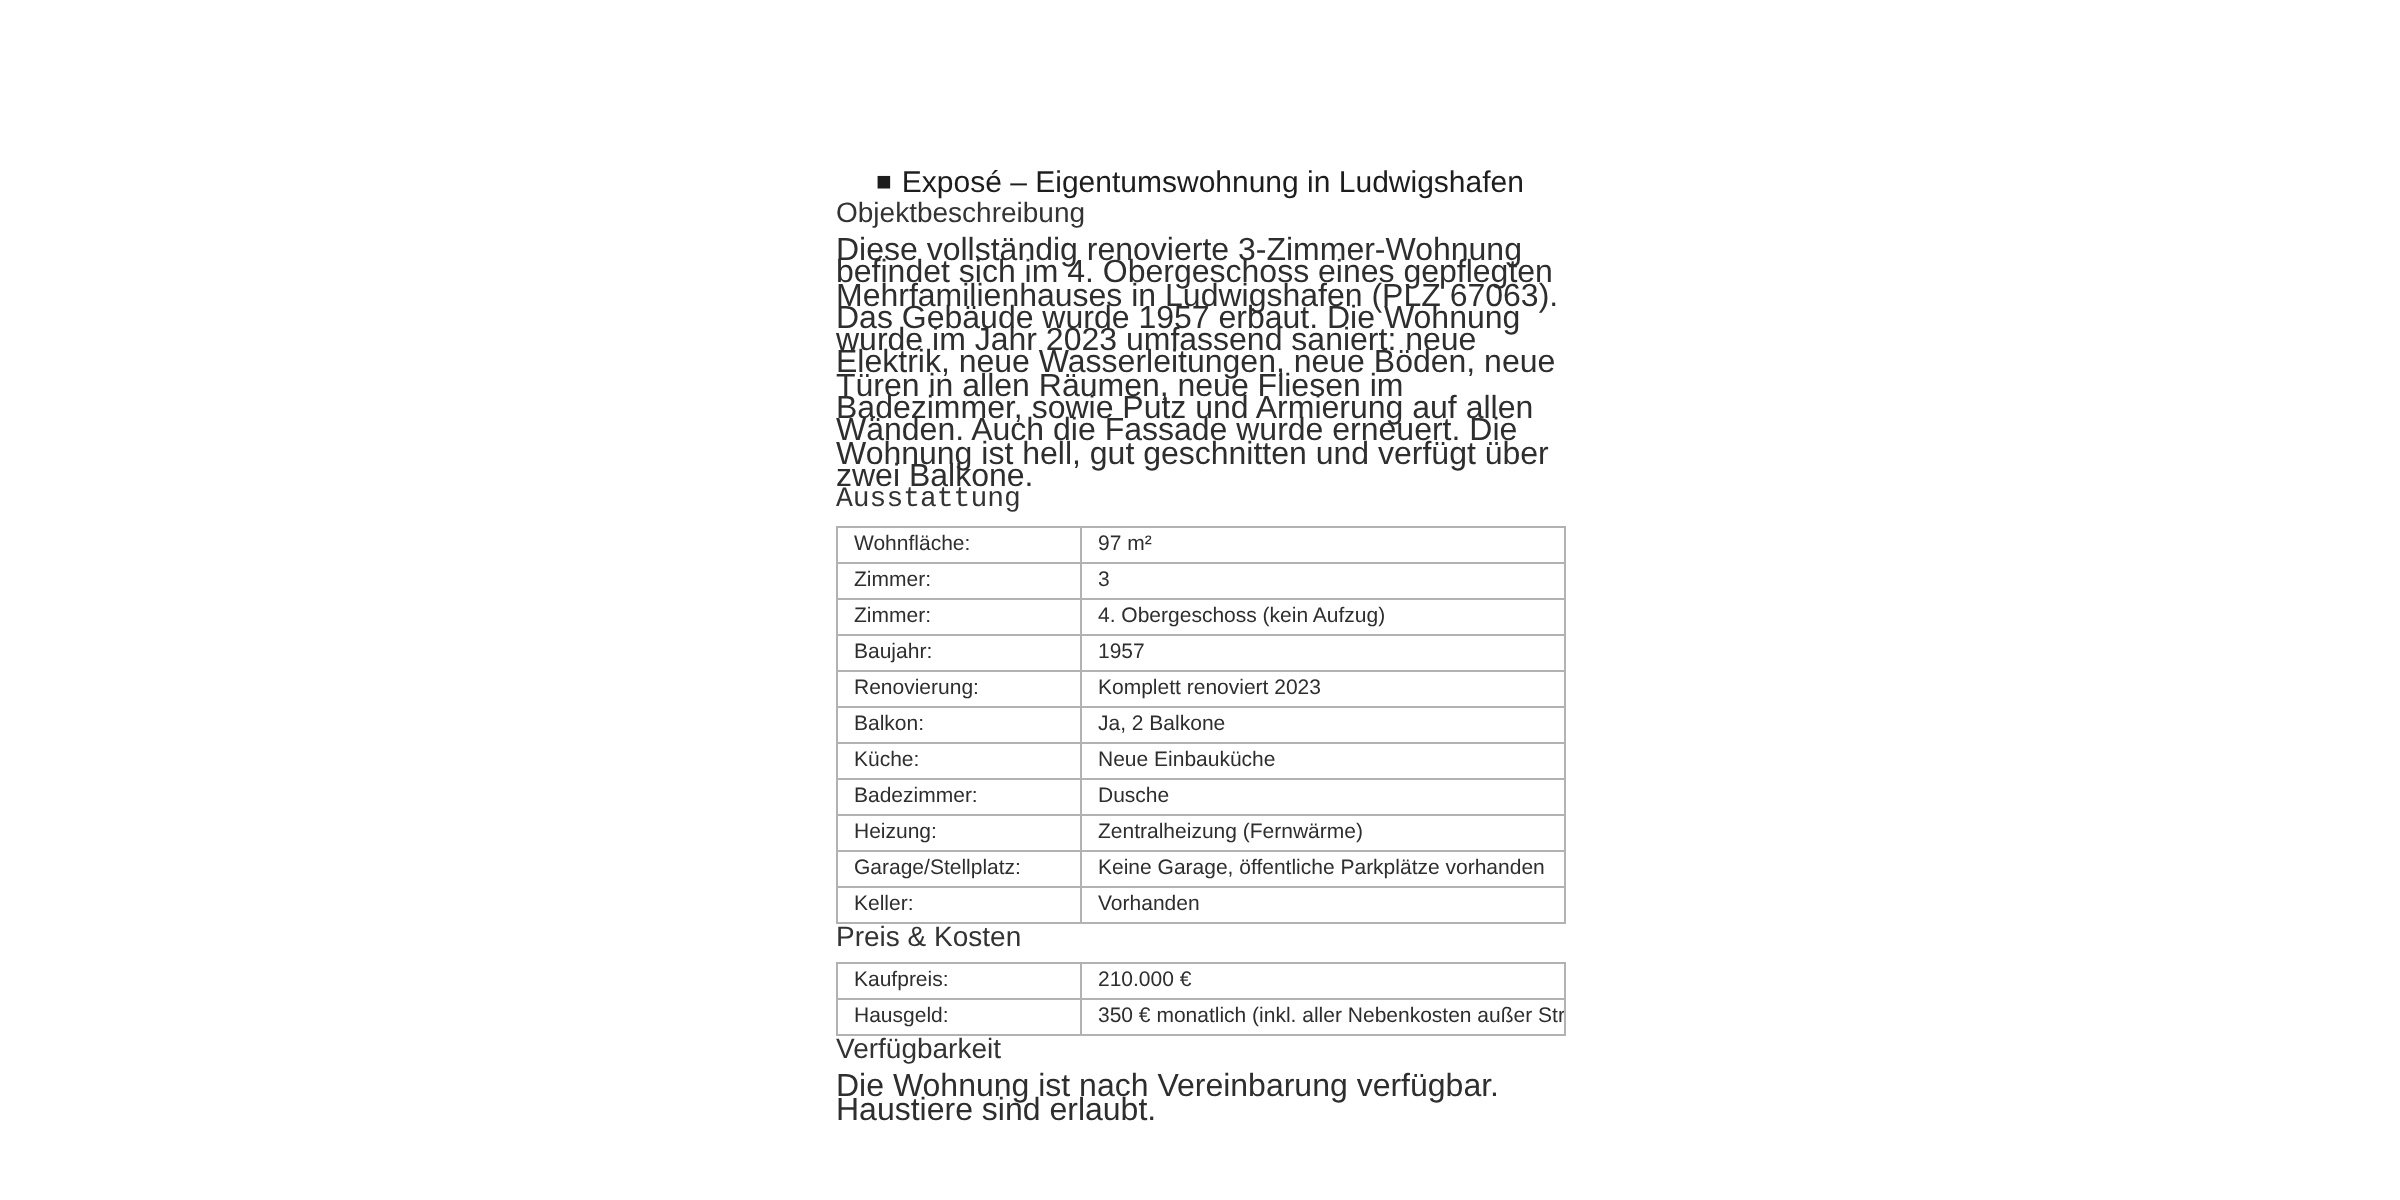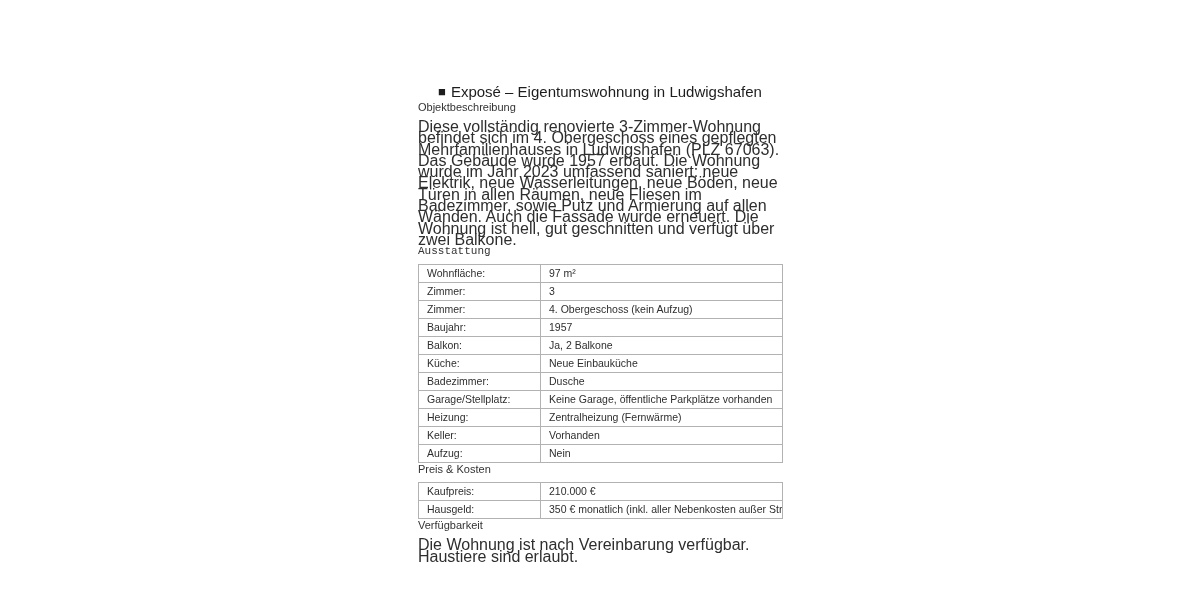--- a/index.html
+++ b/index.html
@@ -27,21 +27,21 @@
     font-weight: 400;
     white-space: nowrap;
   }
   .title .sq {
     font-size: 13px;
     margin-right: 5px;
     position: relative;
     top: -1px;
   }
   h2.sec {
-    font-size: 11px;
+    font-size: 14px;
     line-height: 13px;
     font-weight: 400;
     color: #333333;
     margin: 0;
   }
   .sec-objekt   { margin-top: 9px; }
   .sec-ausstatt { margin-top: 8px; font-family: Liberation Mono, monospace; }
   .sec-preis    { margin-top: 5px; }
   .sec-verfueg  { margin-top: 5px; }
   .sec-kontakt  { margin-top: 9px; }
@@ -95,46 +95,46 @@
         </tr>
         <tr>
           <td class="label">Zimmer:</td>
           <td class="value">4. Obergeschoss (kein Aufzug)</td>
         </tr>
         <tr>
           <td class="label">Baujahr:</td>
           <td class="value">1957</td>
         </tr>
         <tr>
+          <td class="label">Renovierung:</td>
+          <td class="value">Komplett renoviert 2023</td>
+        </tr>
+        <tr>
           <td class="label">Balkon:</td>
           <td class="value">Ja, 2 Balkone</td>
         </tr>
         <tr>
           <td class="label">Küche:</td>
           <td class="value">Neue Einbauküche</td>
         </tr>
         <tr>
           <td class="label">Badezimmer:</td>
           <td class="value">Dusche</td>
         </tr>
         <tr>
+          <td class="label">Heizung:</td>
+          <td class="value">Zentralheizung (Fernwärme)</td>
+        </tr>
+        <tr>
           <td class="label">Garage/Stellplatz:</td>
           <td class="value">Keine Garage, öffentliche Parkplätze vorhanden</td>
         </tr>
         <tr>
-          <td class="label">Heizung:</td>
-          <td class="value">Zentralheizung (Fernwärme)</td>
-        </tr>
-        <tr>
           <td class="label">Keller:</td>
           <td class="value">Vorhanden</td>
-        </tr>
-        <tr>
-          <td class="label">Aufzug:</td>
-          <td class="value">Nein</td>
         </tr>
       </tbody>
   </table>
 
   <h2 class="sec sec-preis">Preis &amp; Kosten</h2>
   <table class="kv">
     <tbody>
         <tr>
           <td class="label">Kaufpreis:</td>
           <td class="value">210.000 €</td>

